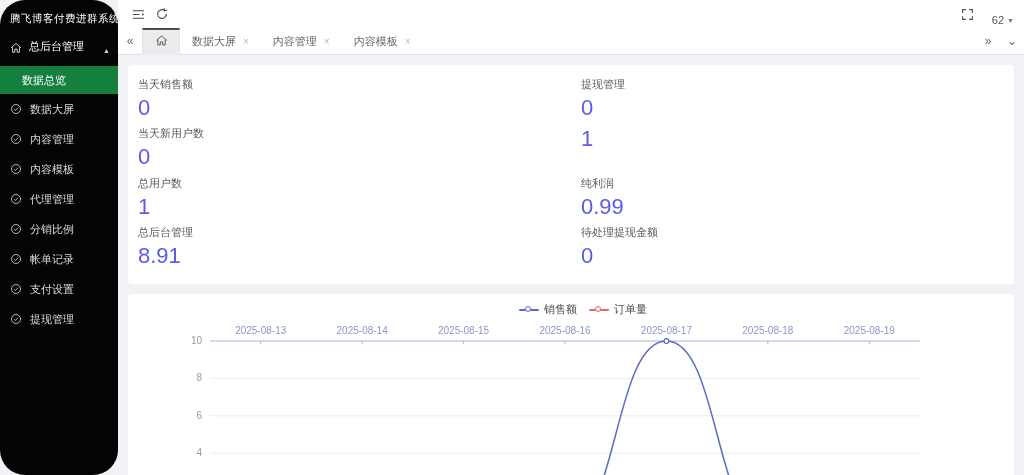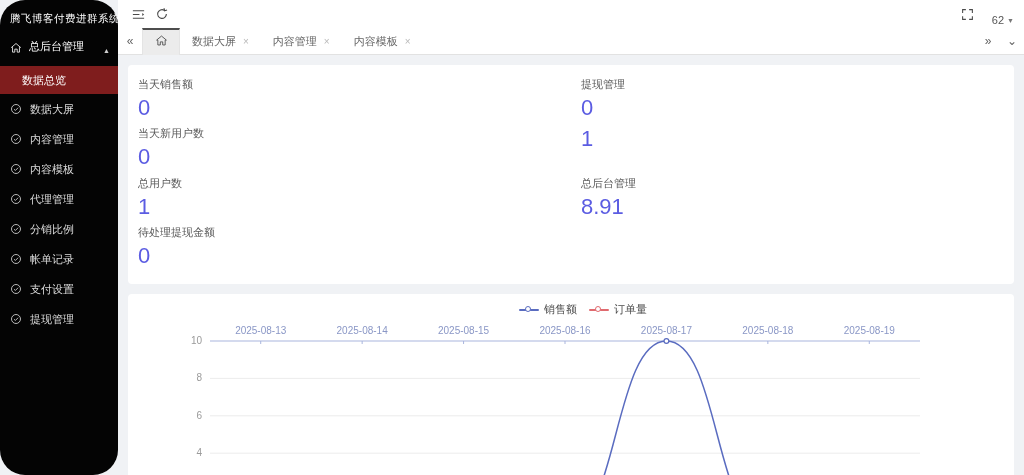--- a/index.html
+++ b/index.html
@@ -4,21 +4,21 @@
 <style>
   * { margin:0; padding:0; box-sizing:border-box; }
   html,body { width:1024px; height:475px; overflow:hidden; font-family:"Liberation Sans",sans-serif; background:#f0f2f5; }
 
   
   .sidebar { position:absolute; left:0; top:0; width:118px; height:475px; background:#040404; color:#fff; z-index:5;border-radius:25px; }
   .app-title { font-size:10.5px; color:#fff; padding:12px 8px 10px 10px; letter-spacing:.5px; white-space:nowrap; }
   .menu-parent { height:30px; display:flex; align-items:flex-end; padding:0 8px 12px 10px; font-size:11px; color:#fff; cursor:pointer; }
   .menu-parent .mi { margin-right:7px; display:flex; }
   .menu-parent .arrow { margin-left:auto; font-size:7px; color:#cfcfcf; }
-  .menu-sub-active { height:28px; display:flex; align-items:center; padding-left:22px; font-size:11px; color:#fff; background:#7f1d1d; cursor:pointer; }
+  .menu-sub-active { height:28px; display:flex; align-items:center; padding-left:22px; font-size:11px; color:#fff; background:#15803d; cursor:pointer; }
   .menu-item { height:30px; display:flex; align-items:center; padding-left:10px; font-size:11px; color:#dcdcdc; cursor:pointer; }
   .menu-item .mi { margin-right:8px; display:flex; }
   .mi svg { display:block; }
 
   
   .main { position:absolute; left:118px; top:0; width:906px; height:475px; }
   .topbar { height:28px; background:#fff; display:flex; align-items:center; padding:0 10px 0 8px; }
   .tb-icon { display:flex; align-items:center; justify-content:center; width:24px; height:24px; cursor:pointer; color:#4a4a4a; }
   .tb-right { margin-left:auto; display:flex; align-items:flex-end; gap:12px; }
   .ver-dd { font-size:11px; color:#555; display:flex; align-items:center; gap:3px; cursor:pointer; }
@@ -210,20 +210,24 @@
       <div class="stat-cell">
         <div class="stat-label">当天新用户数</div>
         <div class="stat-value">0</div>
       </div>
       <div class="stat-cell">
         <div class="stat-value">1</div>
       </div>
       <div class="stat-cell">
         <div class="stat-label">总用户数</div>
         <div class="stat-value">1</div>
+      </div>
+      <div class="stat-cell">
+        <div class="stat-label">纯利润</div>
+        <div class="stat-value">0.99</div>
       </div>
       <div class="stat-cell">
         <div class="stat-label">总后台管理</div>
         <div class="stat-value">8.91</div>
       </div>
       <div class="stat-cell">
         <div class="stat-label">待处理提现金额</div>
         <div class="stat-value">0</div>
       </div>
     </div>

